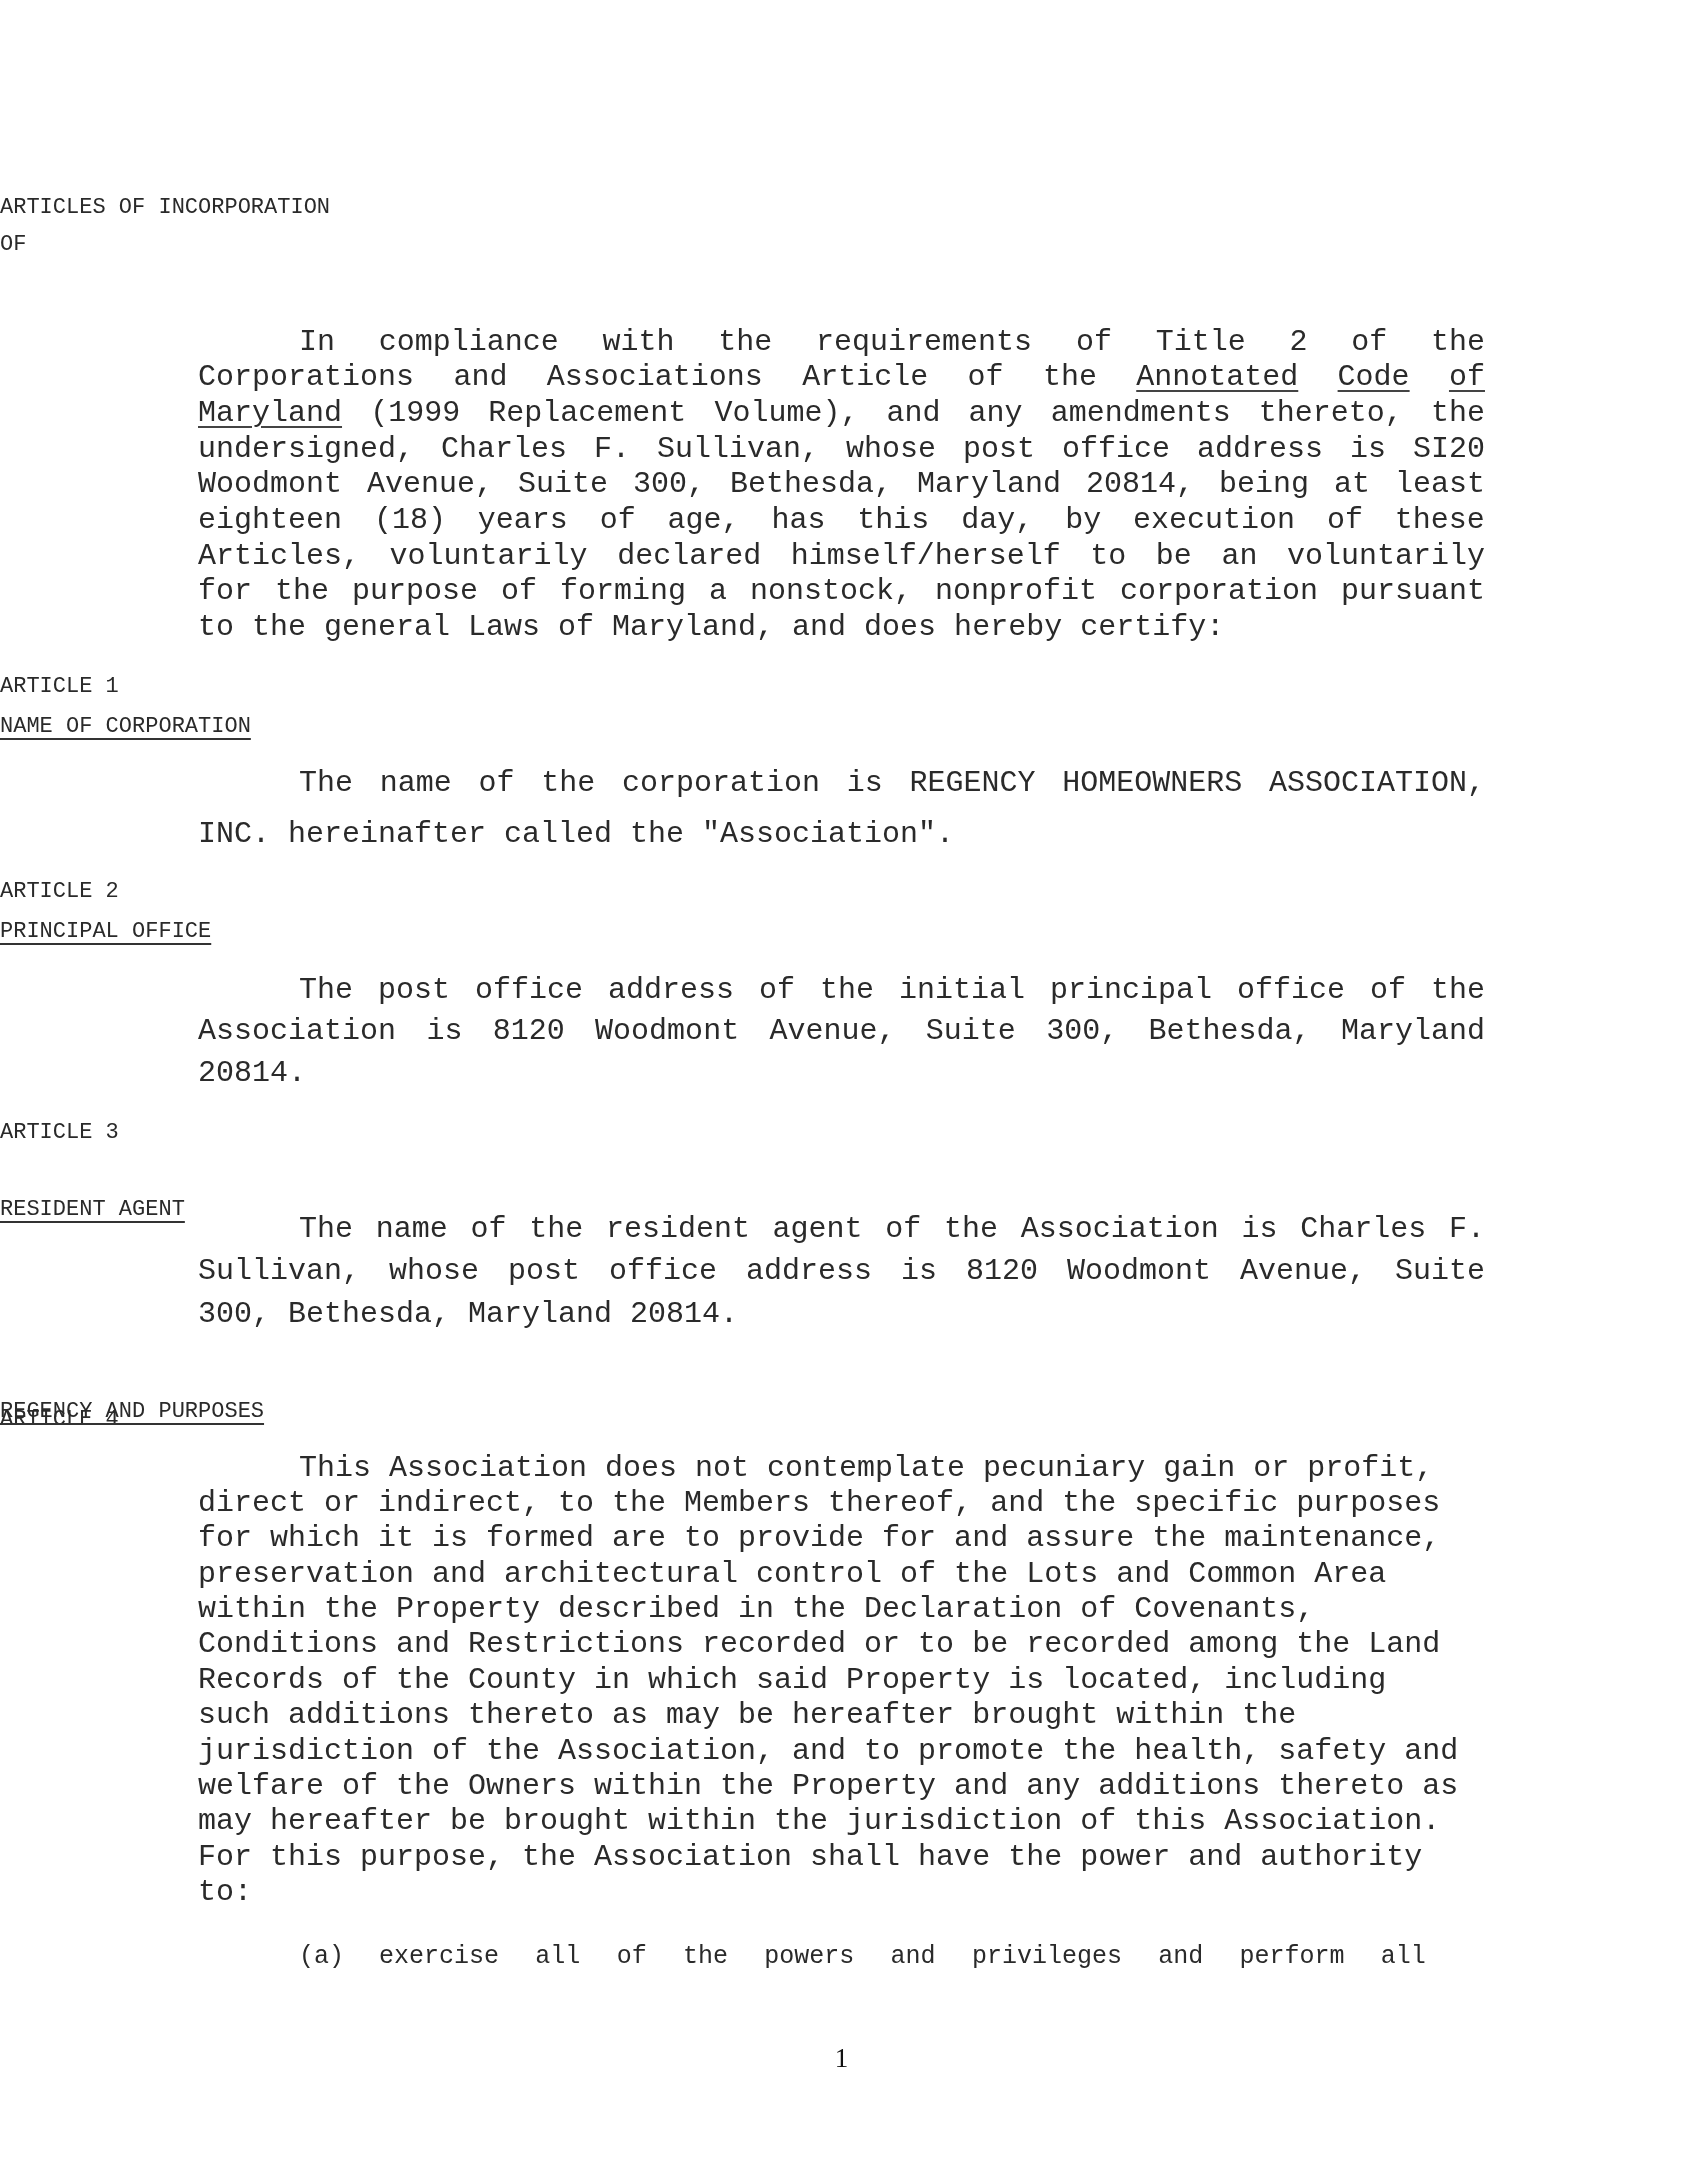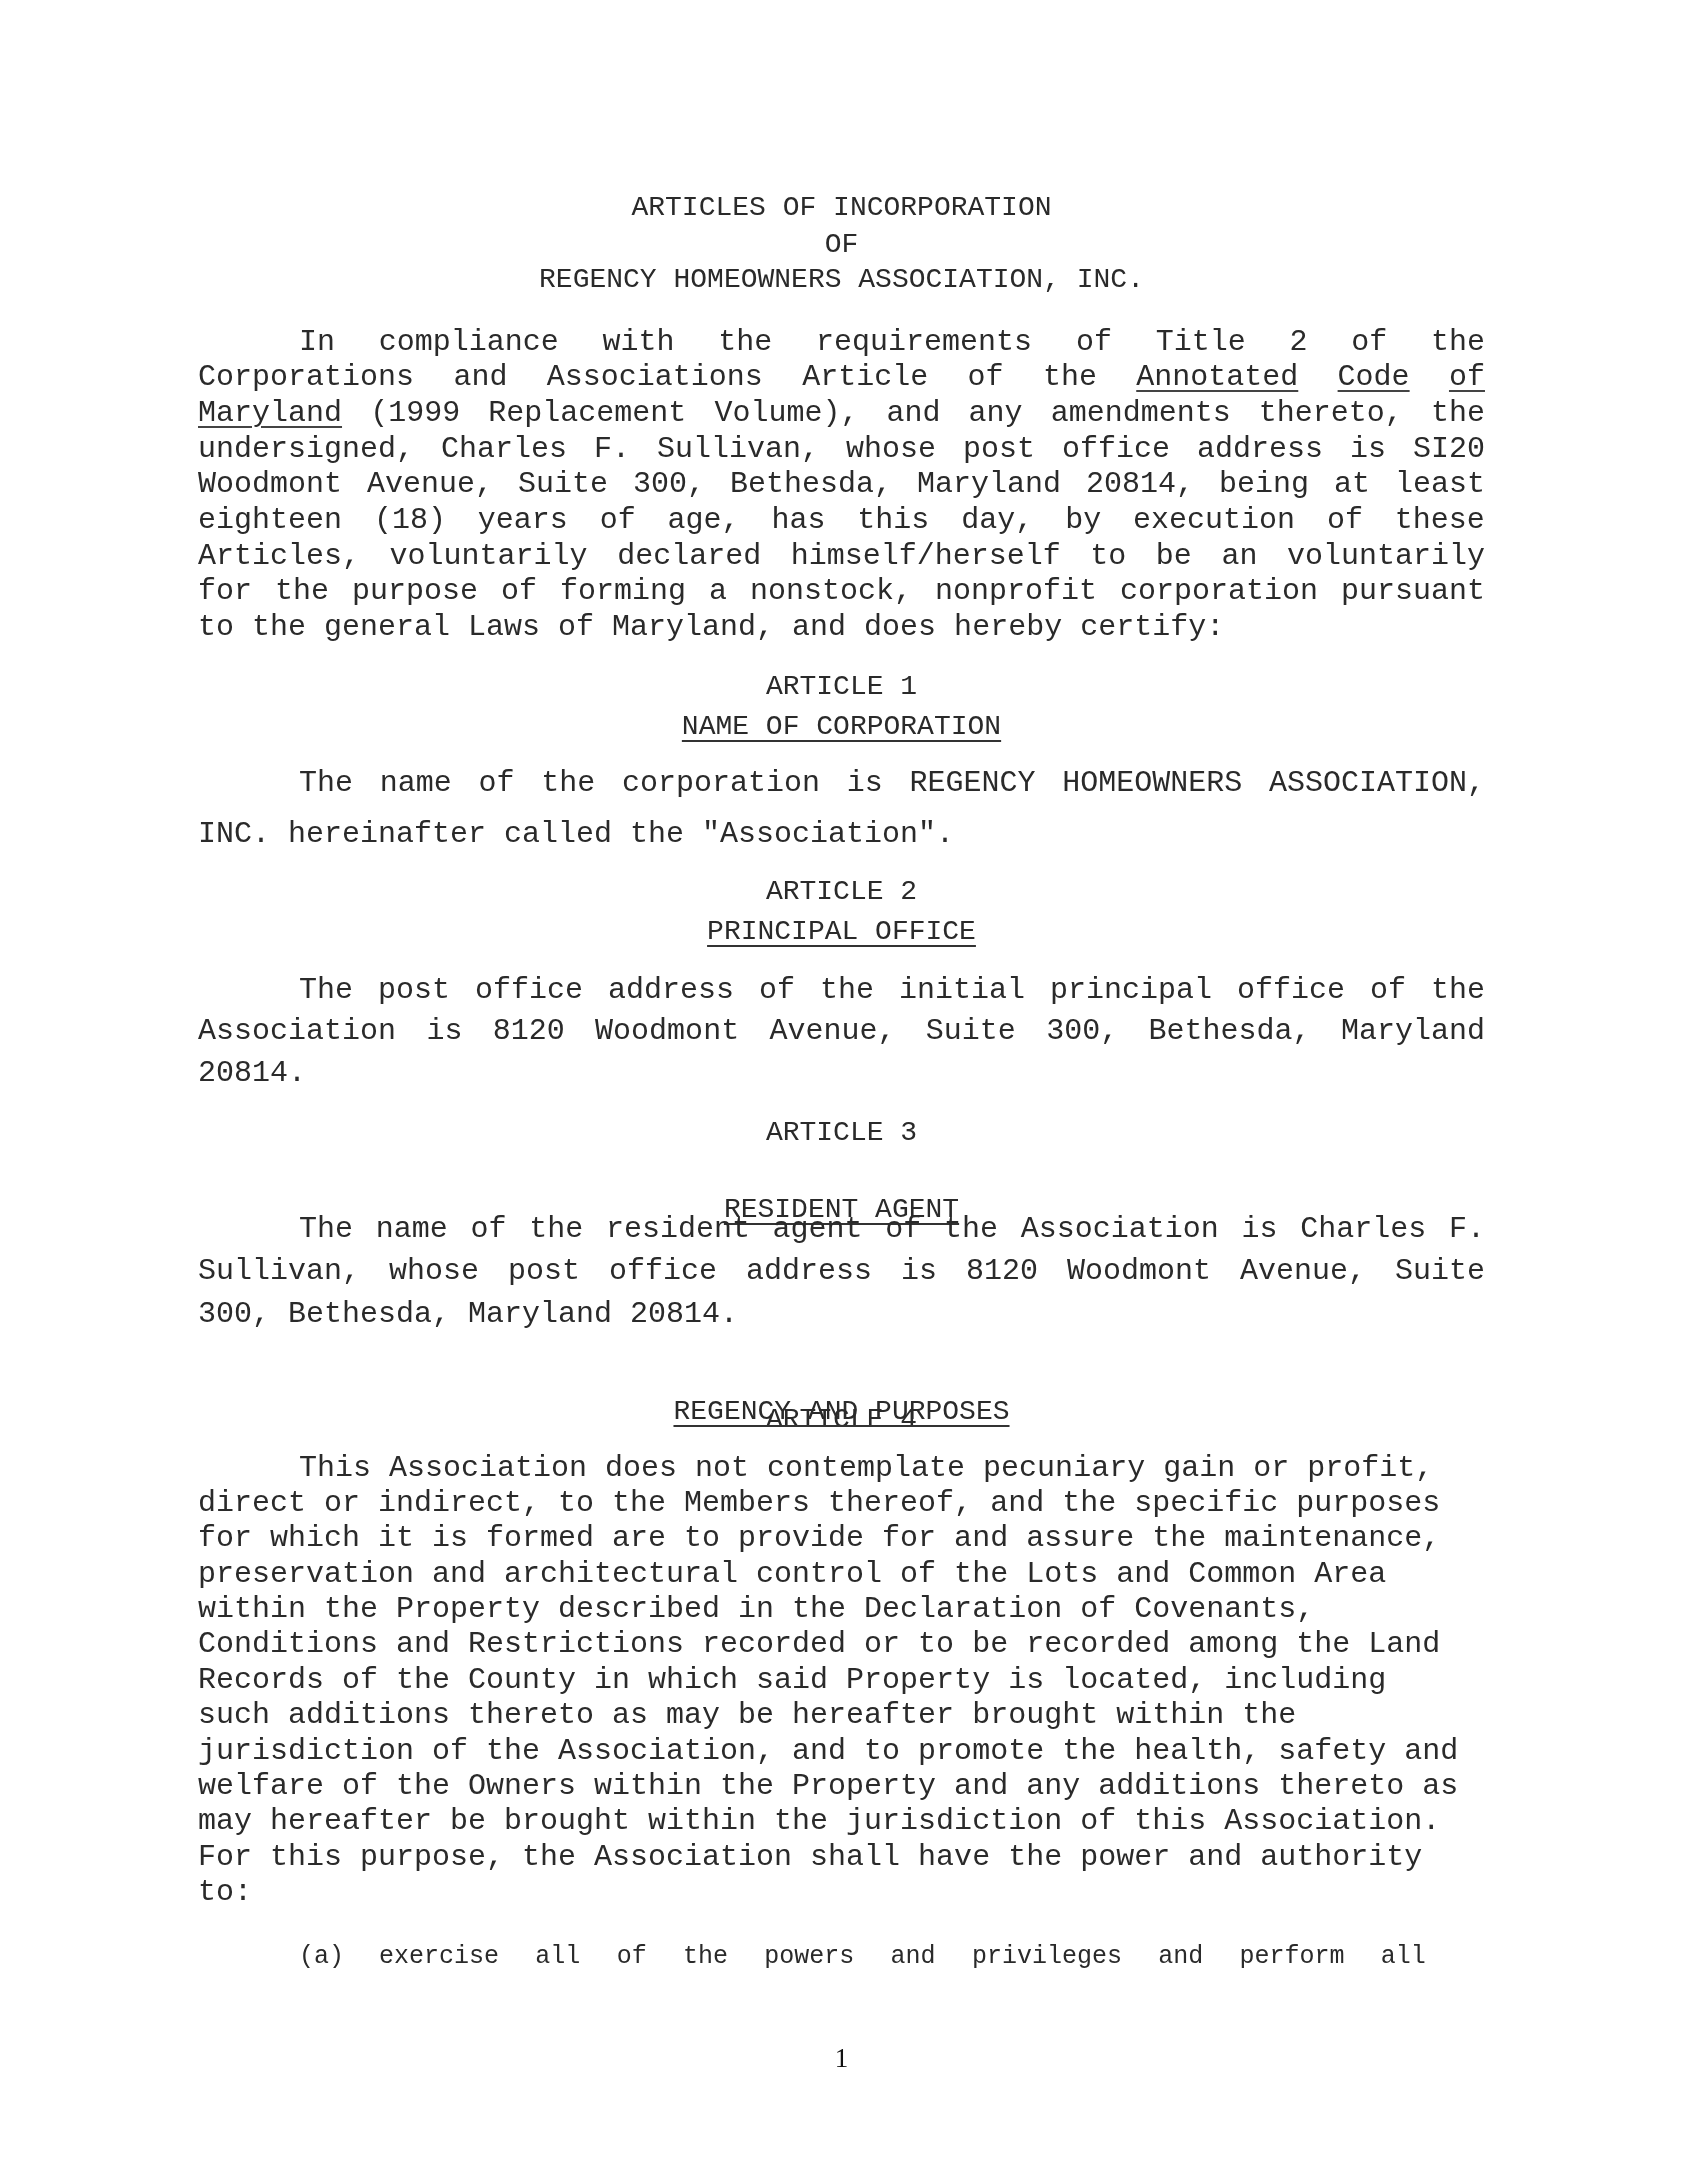--- a/index.html
+++ b/index.html
@@ -18,22 +18,22 @@
   .page {
     position: absolute;
     left: 0; top: 0;
     width: 1683px; height: 2178px;
     background: #ffffff;
   }
   .center-line {
     position: absolute;
     left: 0;
     width: 1683px;
-    text-align: center;
-    font-size: 28px;
+    text-align: left;
+    font-size: 22px;
     line-height: 36px;
     white-space: nowrap;
   }
   .ul {
     text-decoration: underline;
     text-decoration-thickness: 2px;
     text-underline-offset: 6px;
     text-decoration-color: #333;
   }
   .para {
@@ -85,21 +85,20 @@
     color: #111;
   }
 </style>
 </head>
 <body>
 
 <div class="page">
 
   <div class="center-line" style="top:190px;">ARTICLES OF INCORPORATION</div>
   <div class="center-line" style="top:227px;">OF</div>
-  <div class="center-line" style="top:262px;">REGENCY HOMEOWNERS ASSOCIATION, INC.</div>
 
   <div class="para" id="preamble" style="top: 335px;">
       <div class="line" style="position: absolute; left: 101px; right: 0px; top: 24px;">
         <div class="just">
           <span>In</span>
           <span>compliance</span>
           <span>with</span>
           <span>the</span>
           <span>requirements</span>
           <span>of</span>

